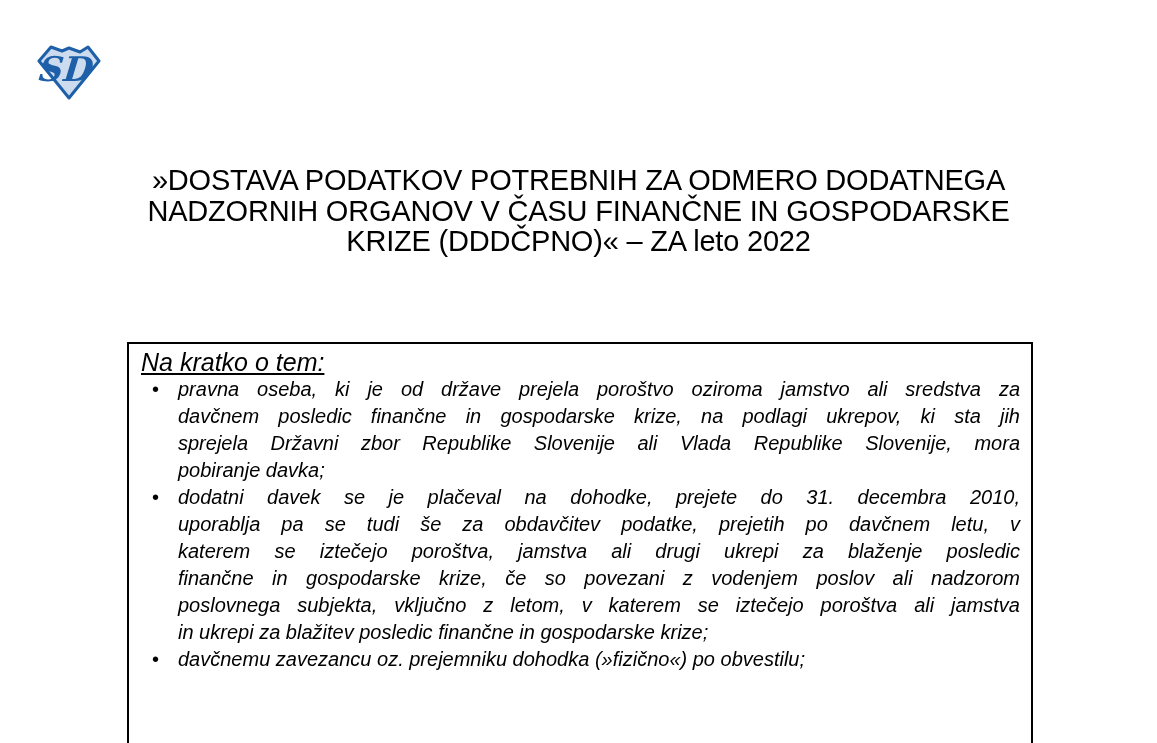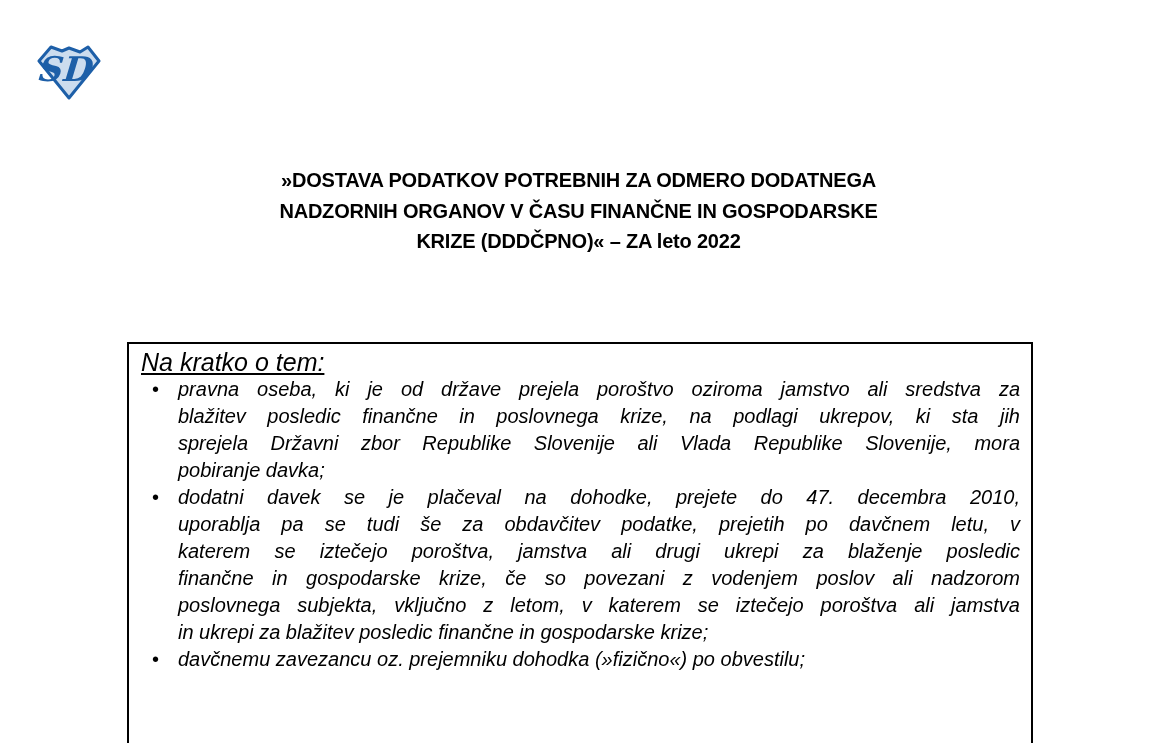--- a/index.html
+++ b/index.html
@@ -26,22 +26,22 @@
     width: 66px;
     height: 56px;
   }
 
   
   .doc-title {
     position: absolute;
     top: 165px;
     left: 0;
     width: 100%;
-    font-weight: bold;
-    font-size: 20px;
+    font-weight: normal;
+    font-size: 29px;
     line-height: 30.5px;
     letter-spacing: -0.2px;
   }
   .doc-title .bline,
   .doc-title .bline.last {
     text-align: center;
     text-align-last: center;
   }
 
   
@@ -106,29 +106,29 @@
       <div class="bline last">KRIZE (DDDČPNO)« – ZA leto 2022</div>
     </div>
 
   <div class="info-box">
     <span class="box-heading">Na kratko o tem:</span>
     <ul class="bullet-list">
       <li class="bullet-item">
         <span class="marker">•</span>
         <div>
             <div class="bline">pravna oseba, ki je od države prejela poroštvo oziroma jamstvo ali sredstva za</div>
-            <div class="bline">blažitev posledic finančne in poslovnega krize, na podlagi ukrepov, ki sta jih</div>
+            <div class="bline">davčnem posledic finančne in gospodarske krize, na podlagi ukrepov, ki sta jih</div>
             <div class="bline">sprejela Državni zbor Republike Slovenije ali Vlada Republike Slovenije, mora</div>
             <div class="bline last">pobiranje davka;</div>
           </div>
       </li>
       <li class="bullet-item">
         <span class="marker">•</span>
         <div>
-            <div class="bline">dodatni davek se je plačeval na dohodke, prejete do 47. decembra 2010,</div>
+            <div class="bline">dodatni davek se je plačeval na dohodke, prejete do 31. decembra 2010,</div>
             <div class="bline">uporablja pa se tudi še za obdavčitev podatke, prejetih po davčnem letu, v</div>
             <div class="bline">katerem se iztečejo poroštva, jamstva ali drugi ukrepi za blaženje posledic</div>
             <div class="bline">finančne in gospodarske krize, če so povezani z vodenjem poslov ali nadzorom</div>
             <div class="bline">poslovnega subjekta, vključno z letom, v katerem se iztečejo poroštva ali jamstva</div>
             <div class="bline last">in ukrepi za blažitev posledic finančne in gospodarske krize;</div>
           </div>
       </li>
       <li class="bullet-item">
         <span class="marker">•</span>
         <div>

